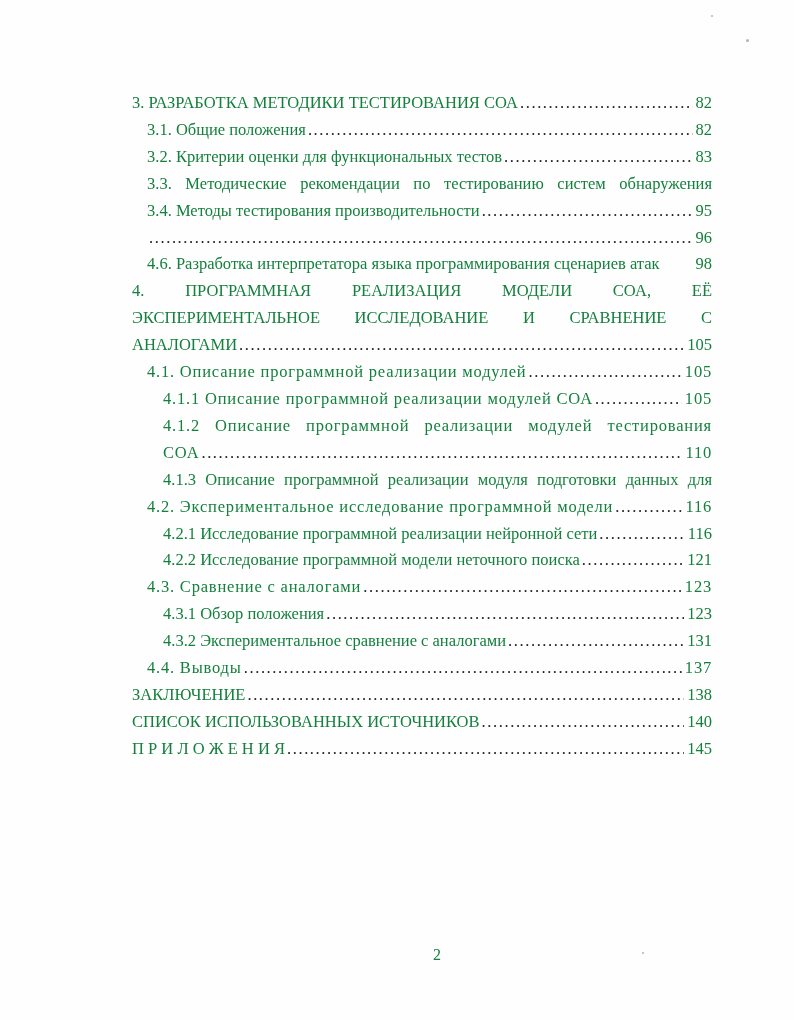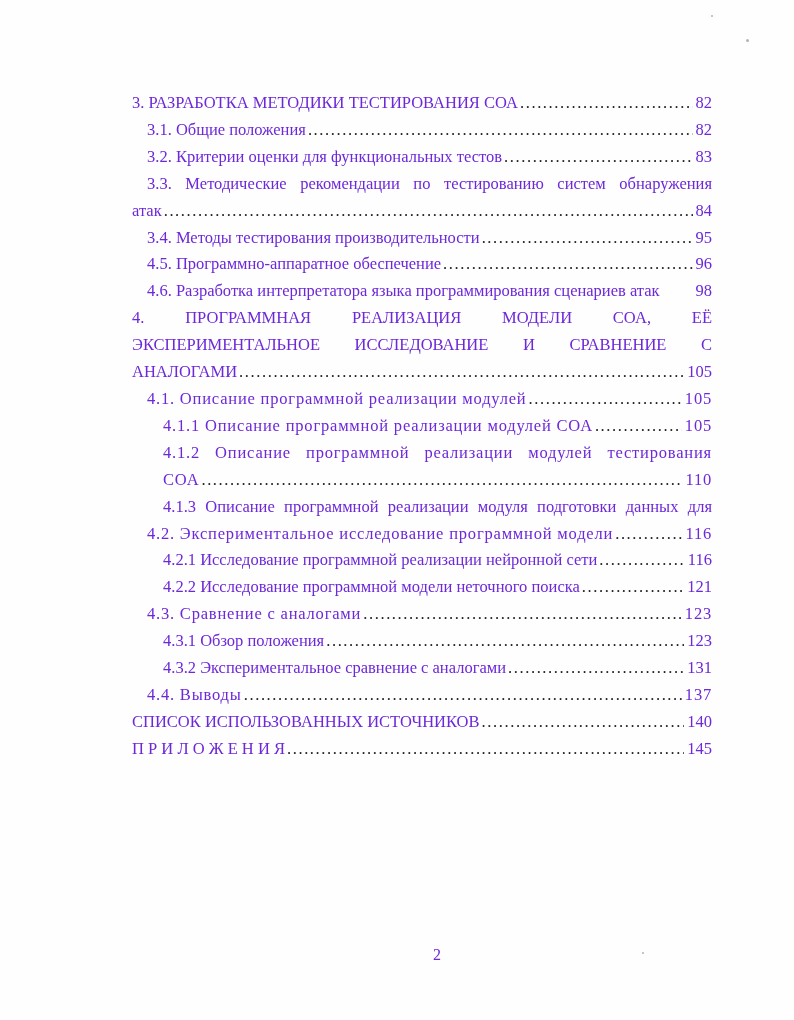--- a/index.html
+++ b/index.html
@@ -7,21 +7,21 @@
     padding: 0;
     background: #ffffff;
   }
   .page {
     position: relative;
     width: 794px;
     height: 1020px;
     background: #fefefe;
     overflow: hidden;
     font-family: "Liberation Serif", serif;
-    color: #6d28d9;
+    color: #15803d;
   }
   .toc {
     position: absolute;
     left: 132px;
     top: 90px;
     width: 580px;
     font-size: 16.5px;
     line-height: 26.9px;
   }
   .line { min-height: 26.9px; }
@@ -80,32 +80,26 @@
         <span class="txt">3.1. Общие положения</span>
         <span class="dots"></span>
         <span class="pnum">82</span>
       </div>
       <div class="line i1 entry">
         <span class="txt">3.2. Критерии оценки для функциональных тестов</span>
         <span class="dots"></span>
         <span class="pnum">83</span>
       </div>
       <div class="line i1 jline">3.3. Методические рекомендации по тестированию систем обнаружения</div>
-      <div class="line i0 entry">
-        <span class="txt">атак</span>
-        <span class="dots"></span>
-        <span class="pnum">84</span>
-      </div>
       <div class="line i1 entry">
         <span class="txt">3.4. Методы тестирования производительности</span>
         <span class="dots"></span>
         <span class="pnum">95</span>
       </div>
       <div class="line i1 entry">
-        <span class="txt">4.5. Программно-аппаратное обеспечение</span>
         <span class="dots"></span>
         <span class="pnum">96</span>
       </div>
       <div class="line i1 entry">
         <span class="txt">4.6. Разработка интерпретатора языка программирования сценариев атак</span>
         <span class="gap"></span>
         <span class="pnum">98</span>
       </div>
       <div class="line i0 jline">4. ПРОГРАММНАЯ РЕАЛИЗАЦИЯ МОДЕЛИ СОА, ЕЁ</div>
       <div class="line i0 jline">ЭКСПЕРИМЕНТАЛЬНОЕ ИССЛЕДОВАНИЕ И СРАВНЕНИЕ С</div>
@@ -160,20 +154,25 @@
         <span class="txt">4.3.2 Экспериментальное сравнение с аналогами</span>
         <span class="dots"></span>
         <span class="pnum">131</span>
       </div>
       <div class="line i1 entry spaced">
         <span class="txt">4.4. Выводы</span>
         <span class="dots"></span>
         <span class="pnum">137</span>
       </div>
       <div class="line i0 entry">
+        <span class="txt">ЗАКЛЮЧЕНИЕ</span>
+        <span class="dots"></span>
+        <span class="pnum">138</span>
+      </div>
+      <div class="line i0 entry">
         <span class="txt">СПИСОК ИСПОЛЬЗОВАННЫХ ИСТОЧНИКОВ</span>
         <span class="dots"></span>
         <span class="pnum">140</span>
       </div>
       <div class="line i0 entry">
         <span class="txt">П Р И Л О Ж Е Н И Я</span>
         <span class="dots"></span>
         <span class="pnum">145</span>
       </div>
     </div>

